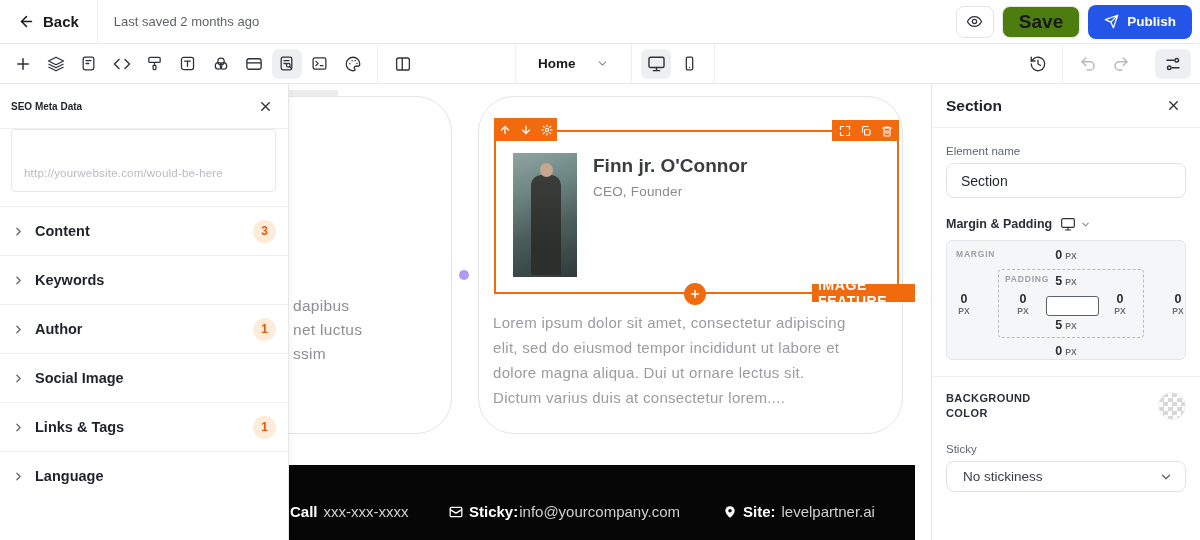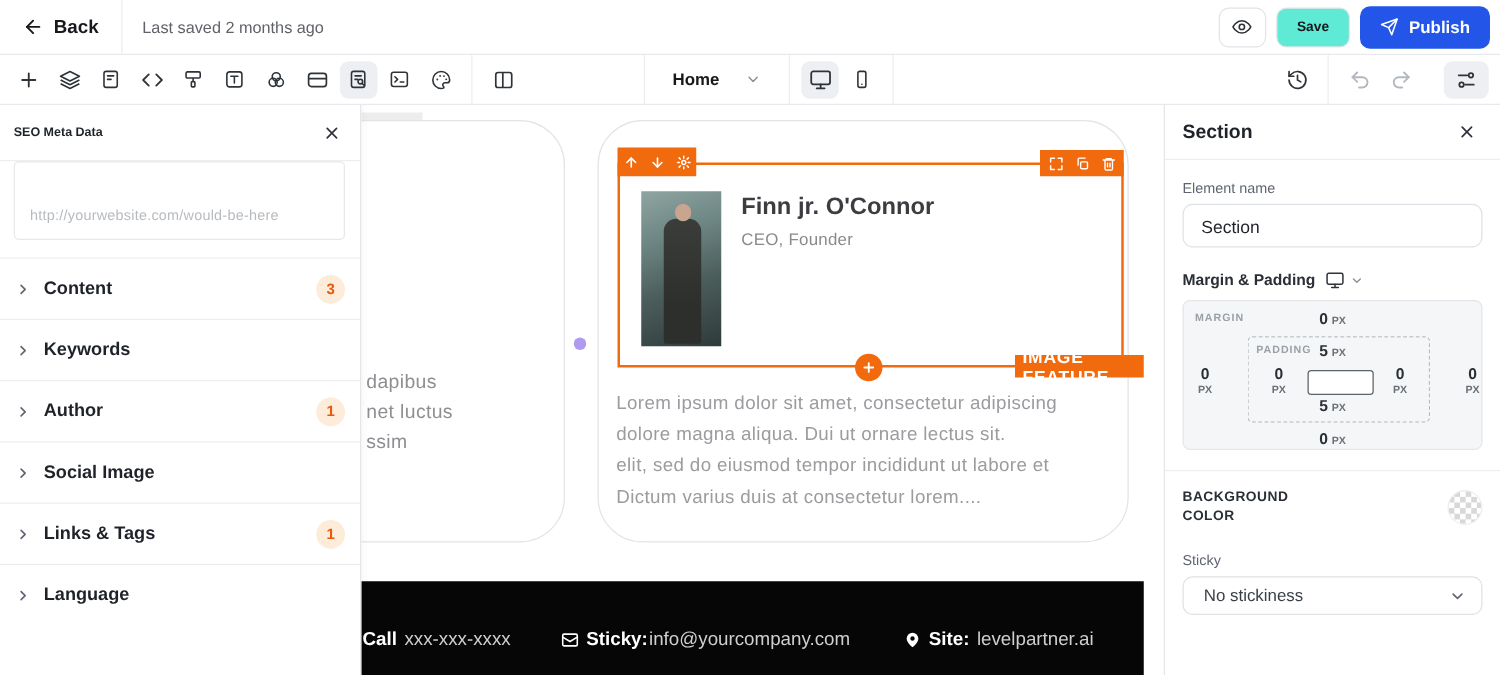--- a/index.html
+++ b/index.html
@@ -10,22 +10,22 @@
   
   #topbar { position:absolute; left:0; top:0; width:1200px; height:44px; background:#fff;
     border-bottom:1px solid #e7e9ec; display:flex; align-items:center; z-index:30; }
   .back-btn { display:flex; align-items:center; gap:8px; padding:0 18px; height:100%;
     font-weight:700; font-size:15px; color:#17191c; cursor:pointer; }
   .tb-divider { width:1px; height:44px; background:#eceef0; }
   .last-saved { margin-left:16px; font-size:13px; color:#5f6368; }
   .topbar-right { margin-left:auto; display:flex; align-items:center; gap:8px; padding-right:8px; }
   .icon-btn-outline { width:38px; height:32px; border:1px solid #e2e4e8; border-radius:8px;
     display:flex; align-items:center; justify-content:center; background:#fff; cursor:pointer; }
-  .save-btn { height:32px; padding:0 16px; border:1px solid #e2e4e8; border-radius:8px; background:#5eead4;
-    font-size:11px; font-weight:700; color:#17191c; display:flex; align-items:center; cursor:pointer; }
+  .save-btn { height:32px; padding:0 16px; border:1px solid #e2e4e8; border-radius:8px; background:#4d7c0f;
+    font-size:19px; font-weight:700; color:#17191c; display:flex; align-items:center; cursor:pointer; }
   .publish-btn { height:34px; padding:0 16px; border-radius:8px; background:#2356e8; color:#fff;
     font-size:13.5px; font-weight:700; display:flex; align-items:center; gap:8px; cursor:pointer; }
 
   
   #toolbar { position:absolute; left:0; top:44px; width:1200px; height:40px; background:#fff;
     border-bottom:1px solid #e7e9ec; display:flex; align-items:center; z-index:30; }
   .tool-btn { width:30px; height:30px; margin:0 1.5px; border-radius:7px; display:flex;
     align-items:center; justify-content:center; color:#2e3338; cursor:pointer; }
   .tool-btn.active { background:#edeff2; }
   .tool-btn.muted { color:#b3b8bf; }
@@ -195,22 +195,22 @@
 
   <div class="add-circle">
     <svg width="12" height="12" viewBox="0 0 24 24" fill="none" stroke="#fff" stroke-width="3" stroke-linecap="round">
         <path d="M12 5v14M5 12h14"></path>
       </svg>
   </div>
   <div class="feature-tag">IMAGE FEATURE</div>
 
   <div class="lorem">
     <div>Lorem ipsum dolor sit amet, consectetur adipiscing</div>
+    <div>elit, sed do eiusmod tempor incididunt ut labore et</div>
     <div>dolore magna aliqua. Dui ut ornare lectus sit.</div>
-    <div>elit, sed do eiusmod tempor incididunt ut labore et</div>
     <div>Dictum varius duis at consectetur lorem....</div>
   </div>
 
   <div id="site-footer">
     <div class="foot-item" style="left:1px;">
       <span class="foot-bold">Call</span>
       <span class="foot-val">xxx-xxx-xxxx</span>
     </div>
     <div class="foot-item" style="left:160px;">
       <span>

